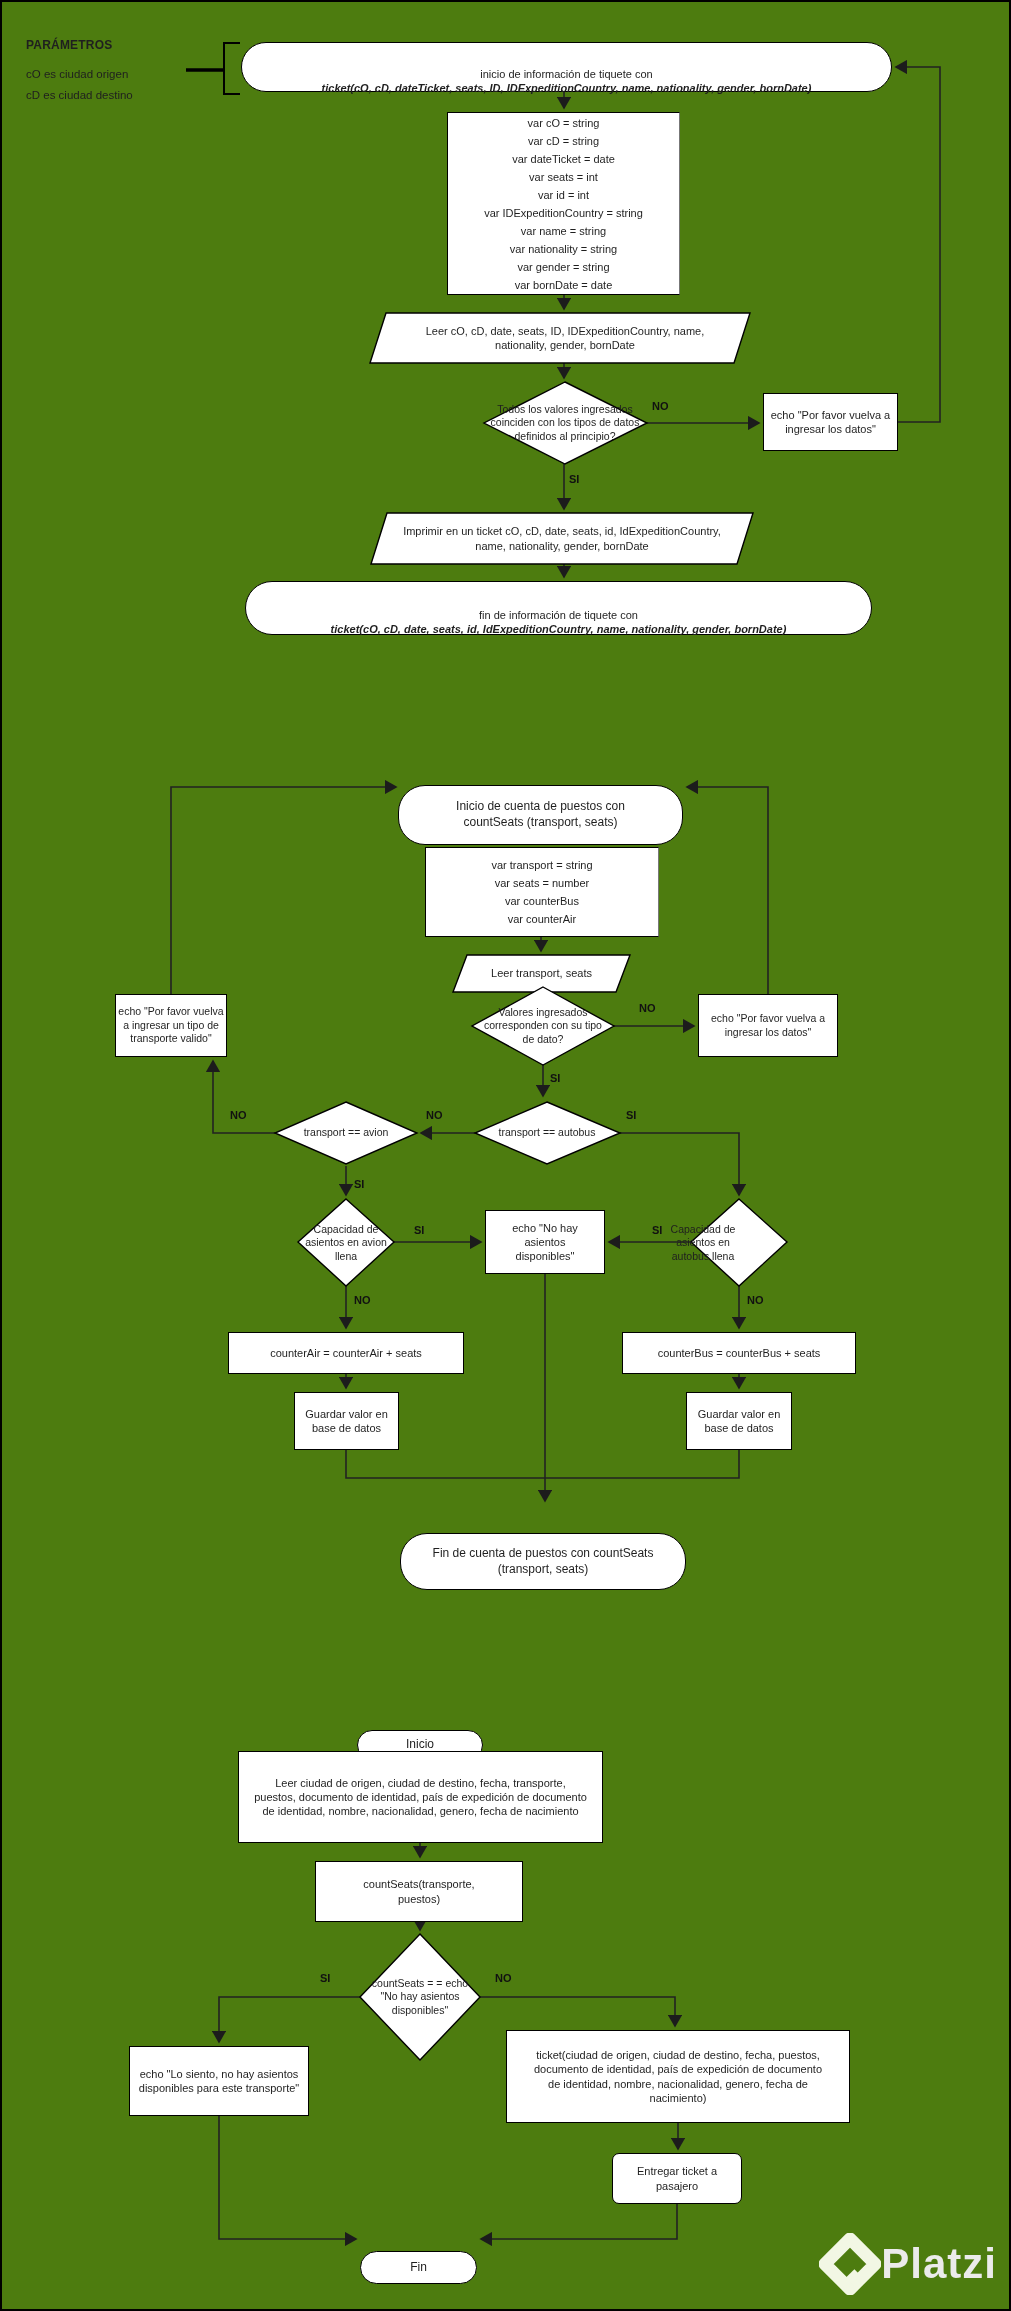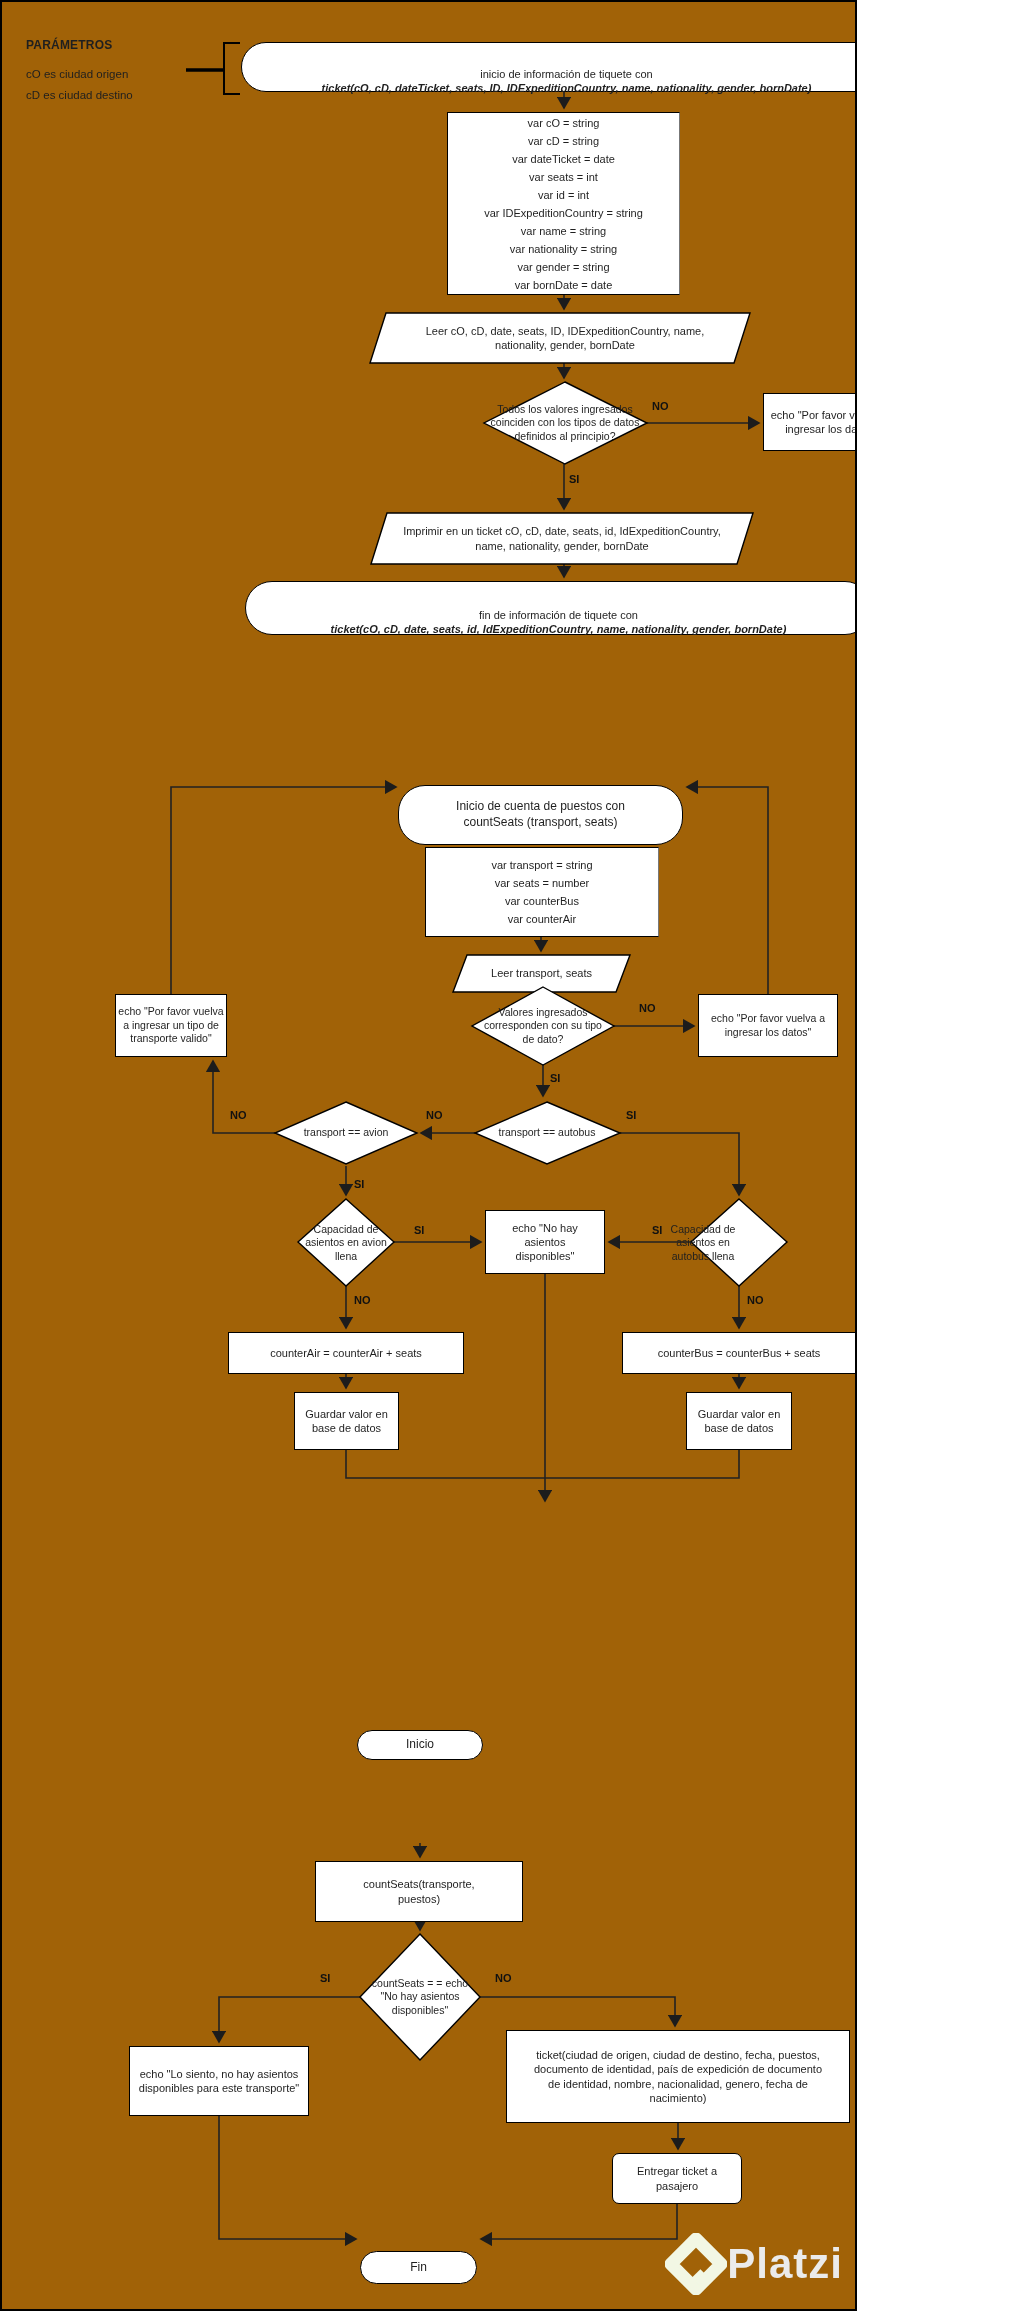--- a/index.html
+++ b/index.html
@@ -1,16 +1,16 @@
 <!DOCTYPE html>
 <html><head>
 <meta charset="utf-8">
 <style>
   html,body{margin:0;padding:0;background:#fff;}
-  .canvas{position:relative;width:857px;height:2311px;background:#a16207;border:2px solid #000;
+  .canvas{position:relative;width:1011px;height:2311px;background:#4d7c0f;border:2px solid #000;
           box-sizing:border-box;overflow:hidden;
           font-family:"Liberation Sans","DejaVu Sans",sans-serif;color:#1f1f1f;}
   svg.layer{position:absolute;left:0;top:0;width:1007px;height:2307px;}
   .abs{position:absolute;box-sizing:border-box;}
   .node{display:flex;align-items:center;justify-content:center;text-align:center;
         font-size:11px;line-height:1.3;}
   .rect{background:#fff;border:1px solid #000;}
   .stadium{background:#fff;border:1px solid #000;border-radius:27px;}
   .txt{background:transparent;}
   .b{font-weight:normal;margin-top:28px;}
@@ -188,23 +188,25 @@
   <span class="lbl" style="left:745px;top:1292px;">NO</span>
 
   <div class="abs node rect" style="left:483px;top:1208px;width:120px;height:64px;padding:0 8px;">echo "No hay asientos disponibles"</div>
 
   <div class="abs node rect" style="left:620px;top:1330px;width:234px;height:42px;">counterBus = counterBus + seats</div>
   <div class="abs node rect" style="left:226px;top:1330px;width:236px;height:42px;">counterAir = counterAir + seats</div>
 
   <div class="abs node rect" style="left:292px;top:1390px;width:105px;height:58px;padding:0 8px;">Guardar valor en base de datos</div>
   <div class="abs node rect" style="left:684px;top:1390px;width:106px;height:58px;padding:0 8px;">Guardar valor en base de datos</div>
 
+  <div class="abs node stadium b" style="left:398px;top:1503px;width:286px;height:57px;font-size:12px;padding:0 30px;">Fin de cuenta de puestos con countSeats (transport, seats)</div>
 
   <div class="abs node stadium b" style="left:355px;top:1700px;width:126px;height:30px;font-size:12px;">Inicio</div>
 
+  <div class="abs node rect" style="left:236px;top:1749px;width:365px;height:92px;padding:0 14px;">Leer ciudad de origen, ciudad de destino, fecha, transporte, puestos, documento de identidad, país de expedición de documento de identidad, nombre, nacionalidad, genero, fecha de nacimiento</div>
 
   <div class="abs node rect" style="left:313px;top:1859px;width:208px;height:61px;padding:0 26px;">
     <div>
       <span class="b">countSeats(</span><span>transporte, puestos)</span>
     </div>
   </div>
 
   <div class="abs node txt small" style="left:366px;top:1945px;width:104px;height:100px;">countSeats = = echo "No hay asientos disponibles"</div>
   <span class="lbl" style="left:318px;top:1970px;">SI</span>
   <span class="lbl" style="left:493px;top:1970px;">NO</span>

